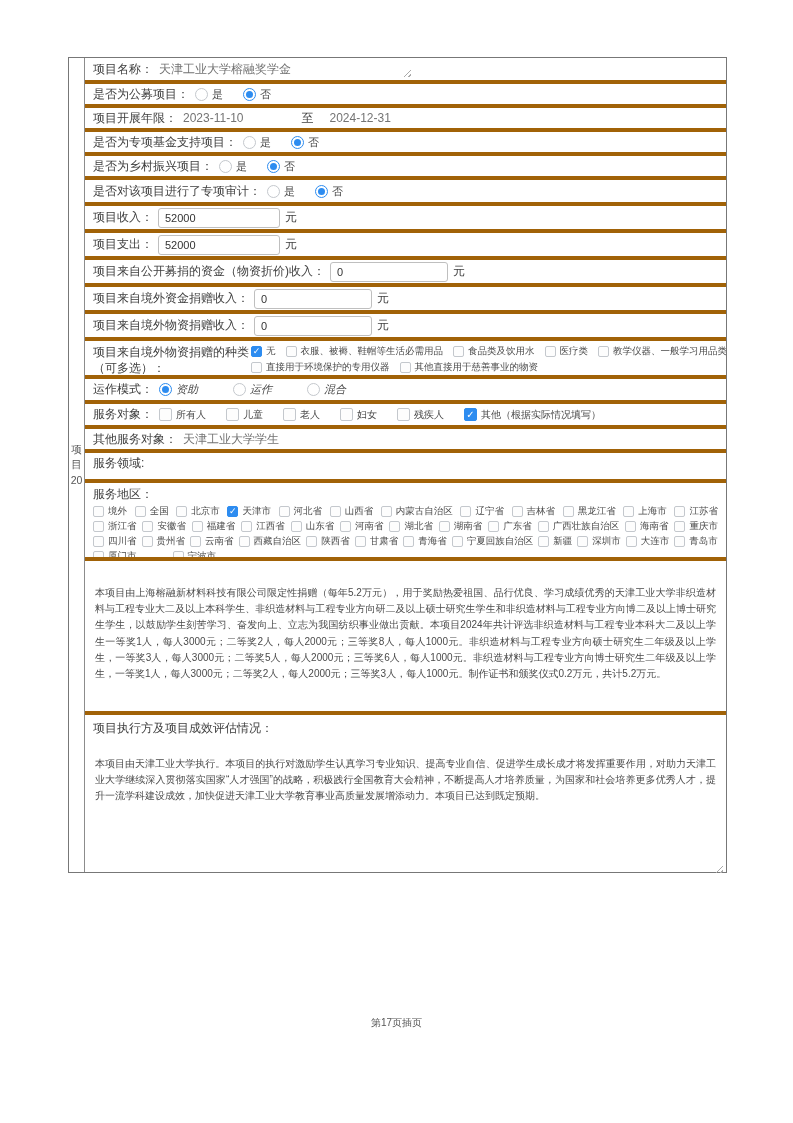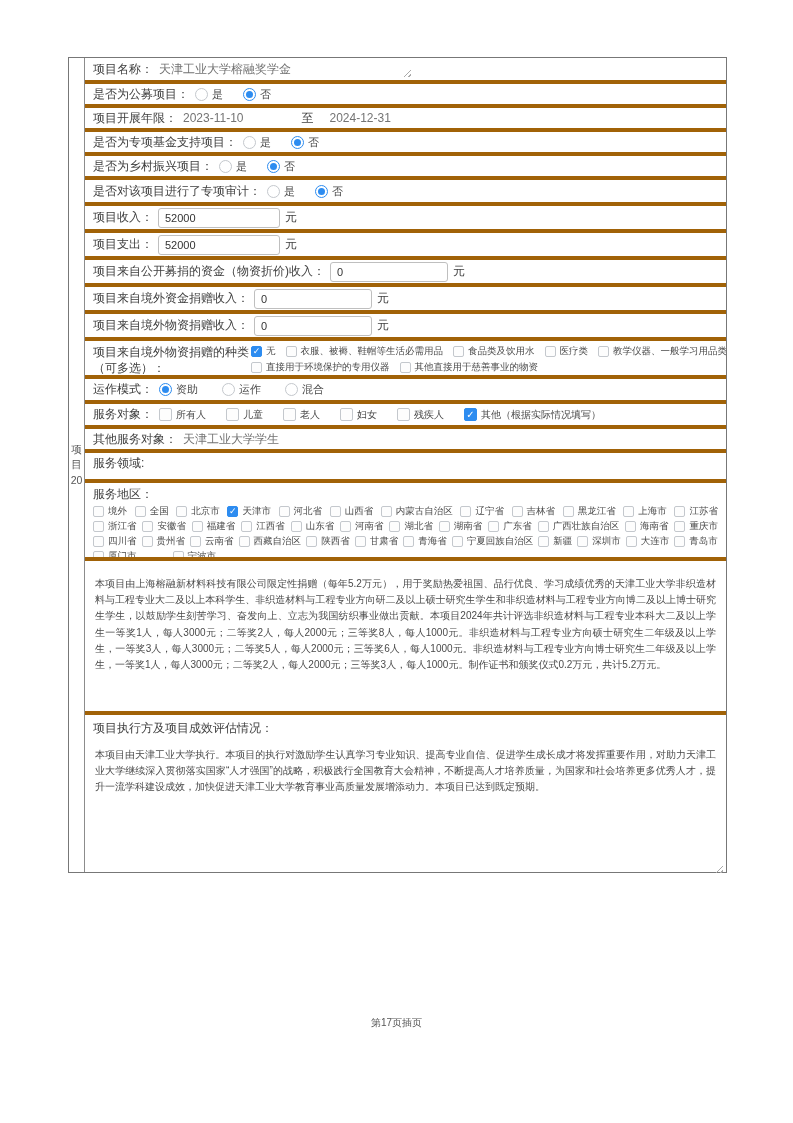--- a/index.html
+++ b/index.html
@@ -53,36 +53,36 @@
     line-height:1; }
   .sm .cb{ width:11px; height:11px; }
   .sm .cb.checked::after{ font-size:9px; }
 
   .radio{ width:13px; height:13px; border:1px solid #c4c8cd; border-radius:50%;
     background:#fff; flex:none; position:relative; }
   .radio.checked{ border-color:var(--accent); }
   .radio.checked::after{ content:""; position:absolute; left:2px; top:2px;
     width:7px; height:7px; border-radius:50%; background:var(--accent); }
   .yesno{ margin-left:6px; display:flex; gap:20px; font-size:11px; }
-  .modes{ margin-left:6px; display:flex; gap:24px; font-size:11px; }
+  .modes{ margin-left:6px; display:flex; gap:35px; font-size:11px;font-style:italic; }
   .targets{ margin-left:6px; display:flex; gap:20px; font-size:10px; }
 
   .goods-label{ width:158px; flex:none; line-height:16px; padding-top:1px; }
   .goods-opts{ flex:1; min-width:0; font-size:9.5px; }
   .goods-line{ display:flex; gap:10px; height:16px; align-items:center; }
 
   .field-line{ display:flex; align-items:center;
     font-size:9.5px; margin-top:18px;font-weight:bold; }
   .area-line{ display:flex; justify-content:space-between; align-items:center;
     font-size:9.5px; height:15px; }
   .area-line.last{ justify-content:flex-start; gap:36px; }
   .area-wrap{ margin-top:1px; }
   .sub-label{ font-size:12px; }
 
-  .bigtext{ font-size:10px; line-height:1.62; color:#4a4a4a; margin-top:10px;
+  .bigtext{ font-size:10px; line-height:1.62; color:#4a4a4a; margin-top:19px;
     padding:0 2px; text-align:justify; }
 
   .grip{ position:absolute; width:8px; height:8px;
     clip-path:polygon(100% 0,100% 100%,0 100%);
     background:repeating-linear-gradient(135deg,#aaa 0 1px,transparent 1px 3px); }
   .grip-name{ left:318px; bottom:3px; }
   .grip-eval{ right:3px; bottom:3px; }
 
   .period-start{ margin-right:58px; }
   .period-sep{ margin-right:10px; }

